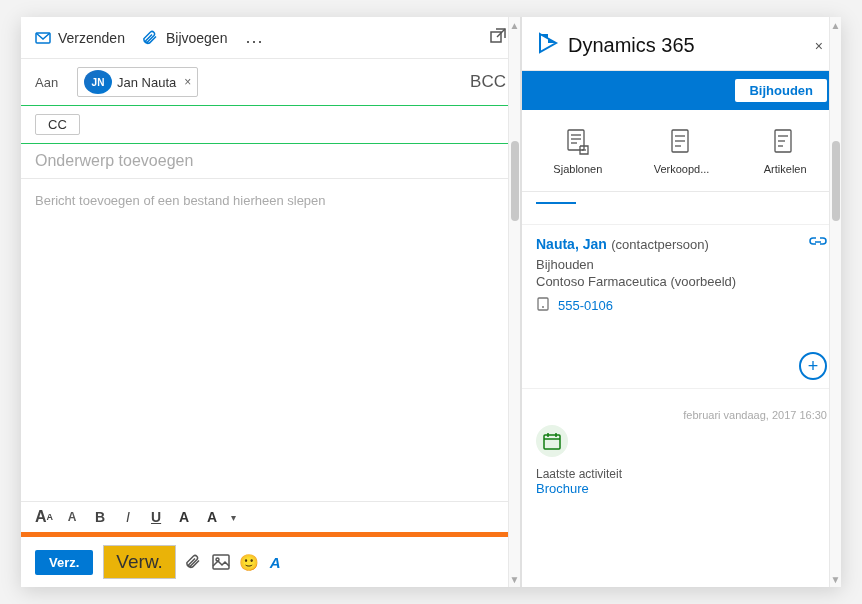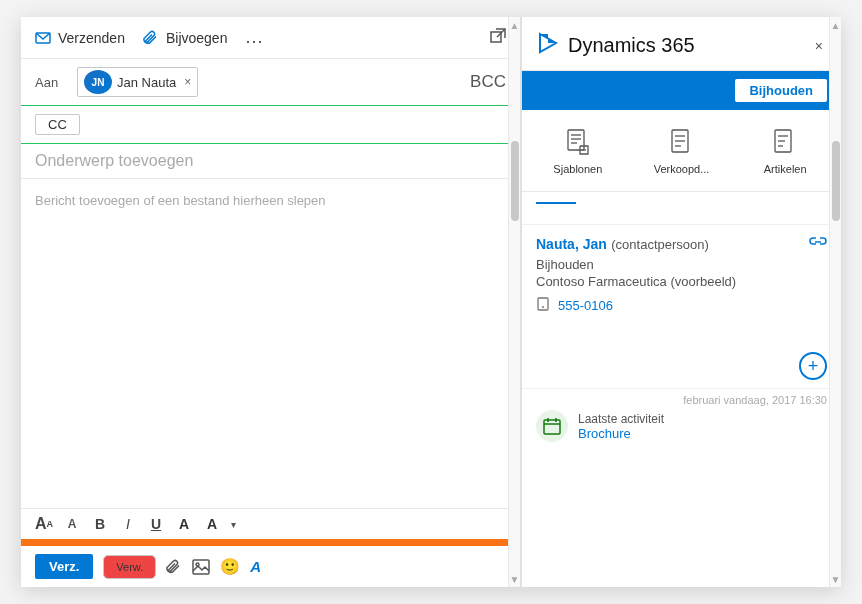--- a/index.html
+++ b/index.html
@@ -163,40 +163,40 @@
     .fmt-chevron {
       font-size: 10px;
       color: #555;
       cursor: pointer;
     }
 
     .send-toolbar {
       display: flex;
       align-items: center;
       padding: 8px 14px;
-      border-top: 7px solid #f97316;
+      border-top: 5px solid #f97316;
       gap: 10px;
       background: white;
     }
     .send-btn {
       background: #0078d4;
       color: white;
       border: none;
       border-radius: 2px;
       padding: 5px 14px;
       font-size: 13px;
       font-weight: 600;
       cursor: pointer;
     }
     .discard-btn {
-      background: #ef4444;
+      background: #eab308;
       border: 1px solid #c8c8c8;
-      border-radius: 5px;
+      border-radius: 0;
       padding: 5px 12px;
-      font-size: 11px;
+      font-size: 19px;
       cursor: pointer;
       color: #333;
     }
     .send-icon-btn {
       cursor: pointer;
       color: #555;
       font-size: 16px;
       display: flex;
       align-items: center;
     }
@@ -423,33 +423,33 @@
       color: #0078d4;
       display: flex;
       align-items: center;
       justify-content: center;
       font-size: 18px;
       cursor: pointer;
       font-weight: 300;
     }
 
     .activity-section {
-      padding: 5px 14px;
+      padding: 20px 14px;
       border-top: 1px solid #f0f0f0;
     }
     .activity-date {
       font-size: 11px;
       color: #aaa;
       text-align: right;
       margin-bottom: 4px;
     }
     .activity-row {
       display: flex;
-      align-items: center;
       gap: 10px;
+      flex-direction: column;
     }
     .activity-icon {
       width: 32px;
       height: 32px;
       background: #e8f4e8;
       border-radius: 50%;
       display: flex;
       align-items: center;
       justify-content: center;
       color: #107c10;

